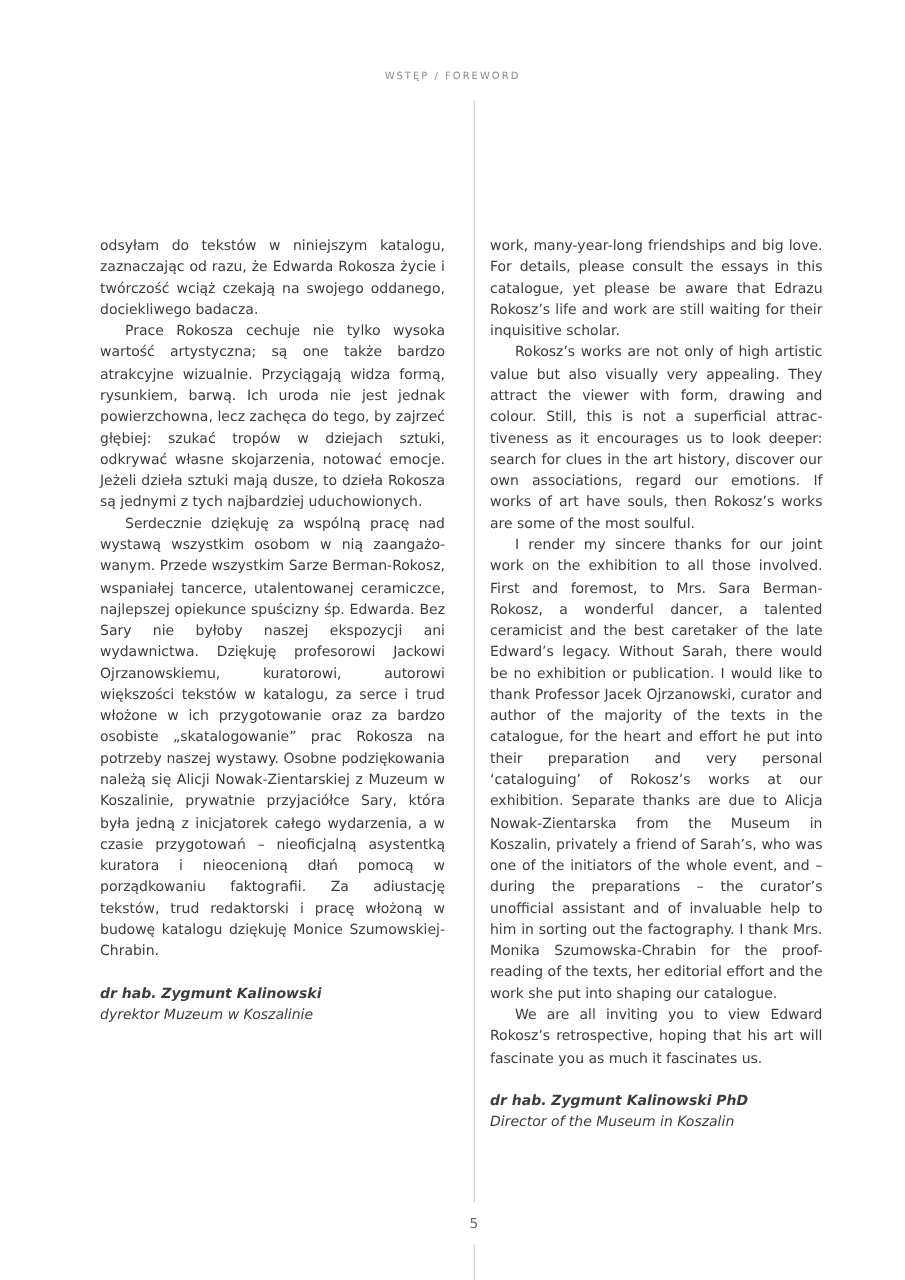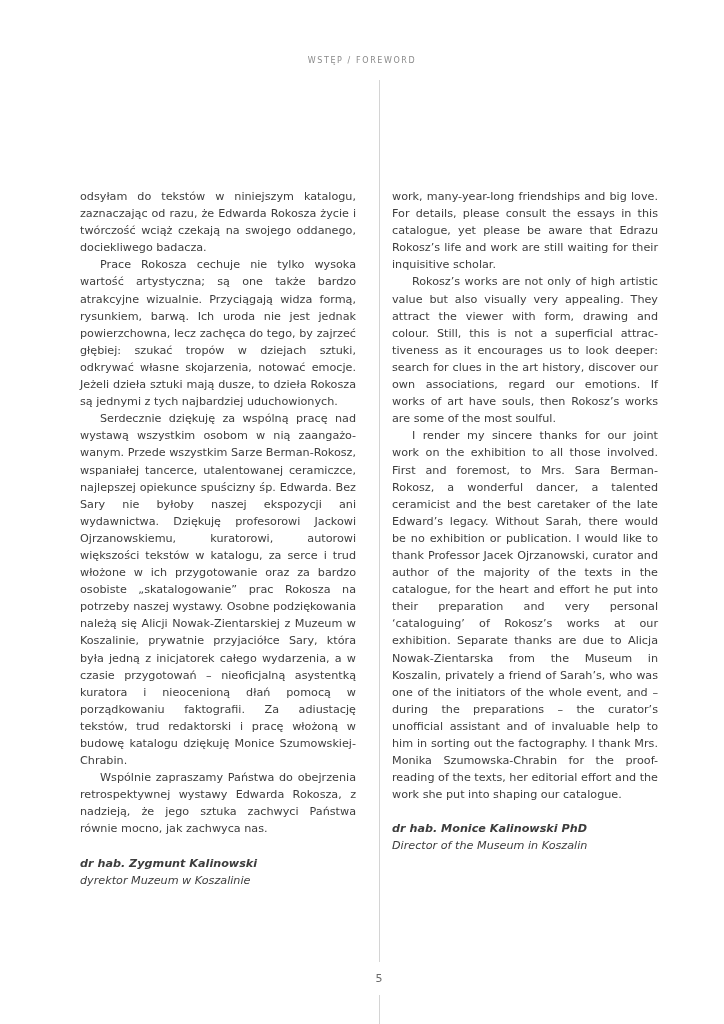--- a/index.html
+++ b/index.html
@@ -71,30 +71,30 @@
 
 <div class="running-head">WSTĘP / FOREWORD</div>
 
 <div class="divider top"></div>
 <div class="divider bottom"></div>
 
 <div class="column left">
   <p class="first">odsyłam do tekstów w niniejszym katalogu, zaznaczając od razu, że Edwarda Rokosza ży­cie i twórczość wciąż czekają na swojego od­danego, dociekliwego badacza.</p>
   <p>Prace Rokosza cechuje nie tylko wyso­ka wartość artystyczna; są one także bardzo atrakcyjne wizualnie. Przyciągają widza formą, rysunkiem, barwą. Ich uroda nie jest jednak powierzchowna, lecz zachęca do tego, by zaj­rzeć głębiej: szukać tropów w dziejach sztuki, odkrywać własne skojarzenia, notować emo­cje. Jeżeli dzieła sztuki mają dusze, to dzieła Rokosza są jednymi z tych najbardziej udu­chowionych.</p>
   <p>Serdecznie dziękuję za wspólną pracę nad wystawą wszystkim osobom w nią zaangażo­wanym. Przede wszystkim Sarze Berman-Ro­kosz, wspaniałej tancerce, utalentowanej ce­ramiczce, najlepszej opiekunce spuścizny śp. Edwarda. Bez Sary nie byłoby naszej ekspo­zycji ani wydawnictwa. Dziękuję profesorowi Jackowi Ojrzanowskiemu, kuratorowi, auto­rowi większości tekstów w katalogu, za serce i trud włożone w ich przygotowanie oraz za bardzo osobiste „skatalogowanie” prac Roko­sza na potrzeby naszej wystawy. Osobne po­dziękowania należą się Alicji Nowak-Zientar­skiej z Muzeum w Koszalinie, prywatnie przy­jaciółce Sary, która była jedną z inicjatorek całego wydarzenia, a w czasie przygotowań – nieoficjalną asystentką kuratora i nieoce­nioną dłań pomocą w porządkowaniu fakto­grafii. Za adiustację tekstów, trud redaktorski i pracę włożoną w budowę katalogu dziękuję Monice Szumowskiej-Chrabin.</p>
-  <p>Wspólnie zapraszamy Państwa do obejrze­nia retrospektywnej wystawy Edwarda Roko­sza, z nadzieją, że jego sztuka zachwyci Pań­stwa równie mocno, jak zachwyca nas.</p>
   <div class="signature">
     <div class="name">dr hab. Zygmunt Kalinowski</div>
     <div class="title">dyrektor Muzeum w Koszalinie</div>
   </div>
 </div>
 
 <div class="column right">
   <p class="first">work, many-year-long friendships and big love. For details, please consult the essays in this catalogue, yet please be aware that Ed­razu Rokosz’s life and work are still waiting for their inquisitive scholar.</p>
   <p>Rokosz’s works are not only of high artistic value but also visually very appealing. They attract the viewer with form, drawing and colour. Still, this is not a superficial attrac­tiveness as it encourages us to look deeper: search for clues in the art history, discover our own associations, regard our emotions. If works of art have souls, then Rokosz’s works are some of the most soulful.</p>
   <p>I render my sincere thanks for our joint work on the exhibition to all those involved. First and foremost, to Mrs. Sara Berman-Rokosz, a wonderful dancer, a talented ceramicist and the best caretaker of the late Edward’s legacy. Without Sarah, there would be no exhibition or publication. I would like to thank Professor Jacek Ojrzanowski, curator and author of the majority of the texts in the catalogue, for the heart and effort he put into their preparation and very personal ‘cataloguing’ of Rokosz’s works at our exhibition. Separate thanks are due to Alicja Nowak-Zientarska from the Mu­seum in Koszalin, privately a friend of Sarah’s, who was one of the initiators of the whole event, and – during the preparations – the curator’s unofficial assistant and of invalua­ble help to him in sorting out the factography. I thank Mrs. Monika Szumowska-Chrabin for the proof-reading of the texts, her editorial effort and the work she put into shaping our catalogue.</p>
+  <p>We are all inviting you to view Edward Rokosz’s retrospective, hoping that his art will fascinate you as much it fascinates us.</p>
   <div class="signature">
-    <div class="name">dr hab. Monice Kalinowski PhD</div>
+    <div class="name">dr hab. Zygmunt Kalinowski PhD</div>
     <div class="title">Director of the Museum in Koszalin</div>
   </div>
 </div>
 
 <div class="page-number">5</div>
 
 </body></html>

